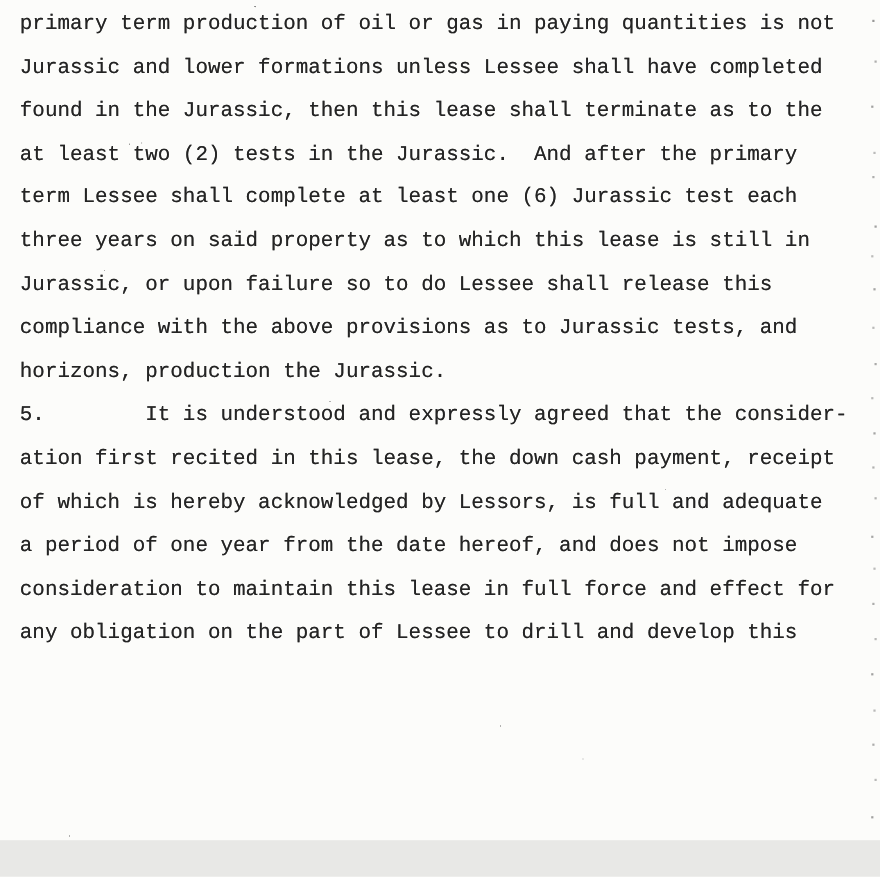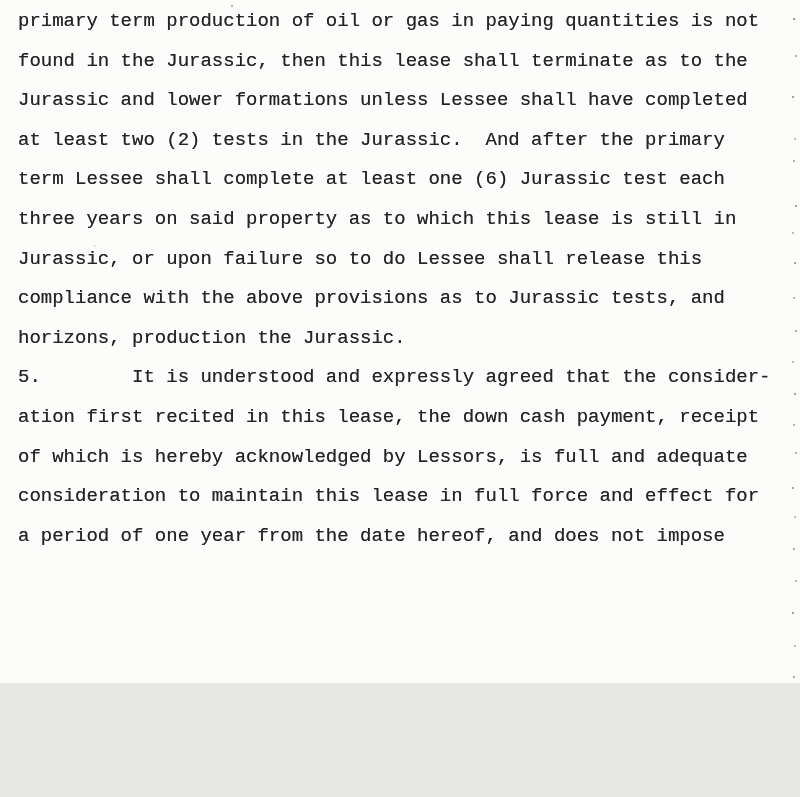--- a/index.html
+++ b/index.html
@@ -3,21 +3,21 @@
 <meta charset="utf-8">
 <style>
   html, body {
     margin: 0;
     padding: 0;
     background: #e8e8e6;
   }
   .page {
     position: relative;
     width: 800px;
-    height: 683px;
+    height: 764px;
     background: #fcfcfa;
     overflow: hidden;
     font-family: "Liberation Mono", "DejaVu Sans Mono", monospace;
   }
   
   .page::before {
     content: "";
     position: absolute;
     inset: 0;
     pointer-events: none;
@@ -93,28 +93,29 @@
       0px 742px 0 0 rgba(70,70,70,.50),
       2px 775px 0 0 rgba(80,80,80,.45);
   }
 </style>
 </head>
 <body>
 
 <div class="page">
   <div class="text-block">
     <div class="line">primary term production of oil or gas in paying quantities is not</div>
+    <div class="line">Jurassic and lower formations unless Lessee shall have completed</div>
     <div class="line">found in the Jurassic, then this lease shall terminate as to the</div>
-    <div class="line">Jurassic and lower formations unless Lessee shall have completed</div>
     <div class="line">at least two (2) tests in the Jurassic.  And after the primary</div>
     <div class="line">term Lessee shall complete at least one (6) Jurassic test each</div>
     <div class="line">three years on said property as to which this lease is still in</div>
     <div class="line">Jurassic, or upon failure so to do Lessee shall release this</div>
     <div class="line">compliance with the above provisions as to Jurassic tests, and</div>
     <div class="line">horizons, production the Jurassic.</div>
     <div class="line">5.        It is understood and expressly agreed that the consider-</div>
     <div class="line">ation first recited in this lease, the down cash payment, receipt</div>
     <div class="line">of which is hereby acknowledged by Lessors, is full and adequate</div>
+    <div class="line">a period of one year from the date hereof, and does not impose</div>
     <div class="line">consideration to maintain this lease in full force and effect for</div>
-    <div class="line">a period of one year from the date hereof, and does not impose</div>
+    <div class="line">any obligation on the part of Lessee to drill and develop this</div>
   </div>
   <div class="edge-artifacts"></div>
 </div>
 
 </body></html>

